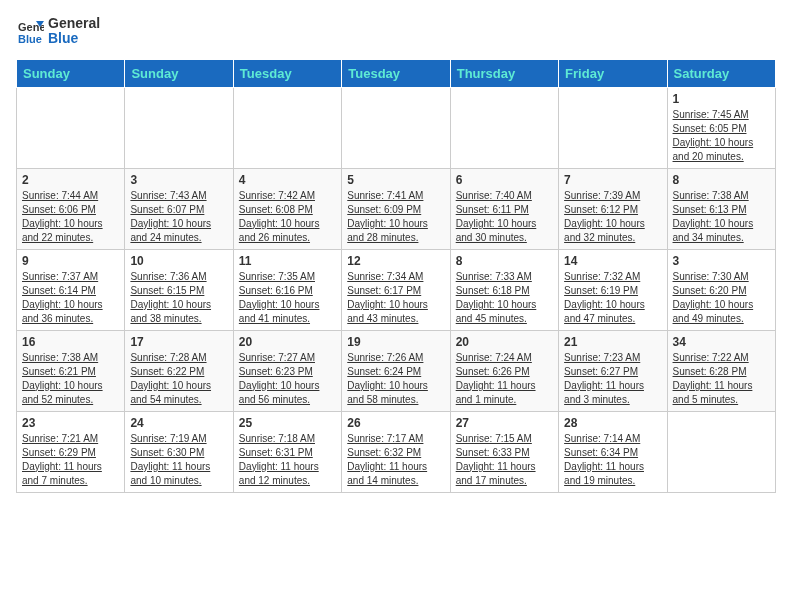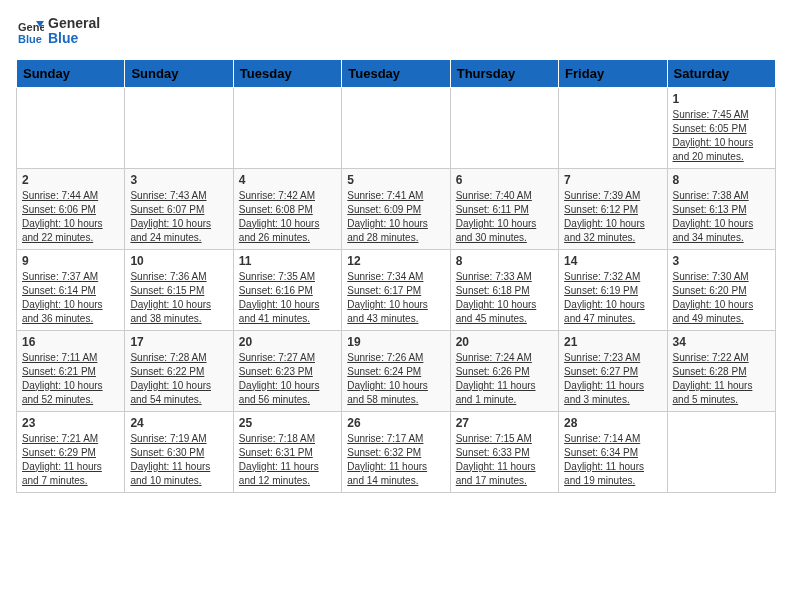--- a/index.html
+++ b/index.html
@@ -36,21 +36,21 @@
     .location {
       font-size: 15px;
       color: #555;
     }
     .calendar {
       width: 100%;
       border-collapse: collapse;
     }
     .calendar th {
       background: #1a6abf;
-      color: #000000;
+      color: #5eead4;
       font-size: 13px;
       font-weight: bold;
       padding: 6px 6px;
       border: 1px solid #fff;
       text-align: left;
     }
     .calendar td {
       border: 1px solid #ccc;
       vertical-align: top;
       padding: 4px 5px;
@@ -211,21 +211,21 @@
         <td>
           <span class="day-num">3</span>
           <div class="day-info">Sunrise: 7:30 AM
 Sunset: 6:20 PM
 Daylight: 10 hours and 49 minutes.</div>
         </td>
       </tr>
       <tr>
         <td>
           <span class="day-num">16</span>
-          <div class="day-info">Sunrise: 7:11 AM
+          <div class="day-info">Sunrise: 7:38 AM
 Sunset: 6:21 PM
 Daylight: 10 hours and 52 minutes.</div>
         </td>
         <td>
           <span class="day-num">17</span>
           <div class="day-info">Sunrise: 7:28 AM
 Sunset: 6:22 PM
 Daylight: 10 hours and 54 minutes.</div>
         </td>
         <td>

